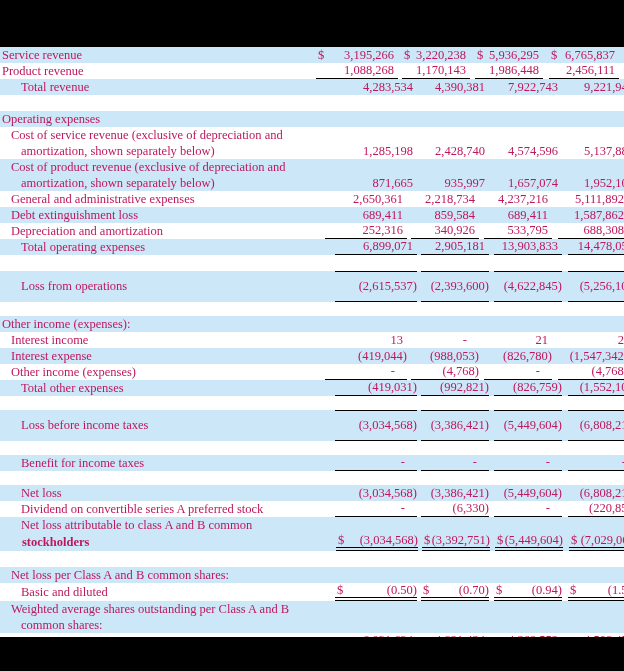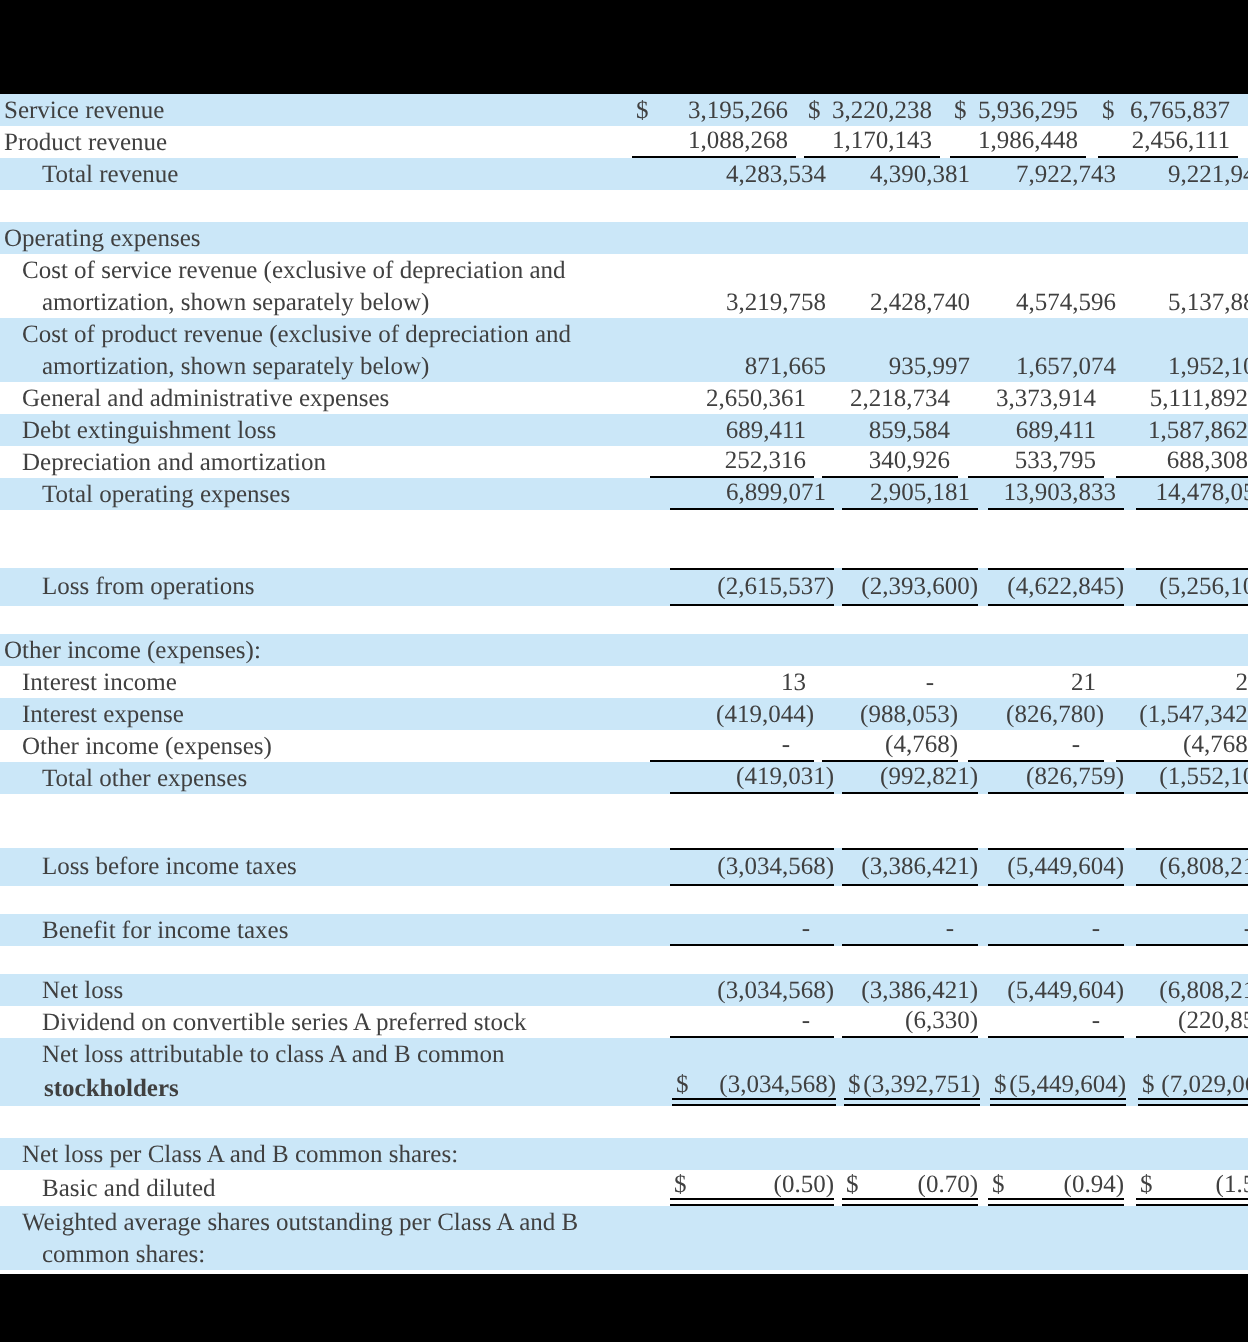--- a/index.html
+++ b/index.html
@@ -14,21 +14,21 @@
   }
   #top-bar{position:relative;width:624px;height:47px;background:var(--bar,#000);}
   .col-tab{position:absolute;top:47px;height:4px;background:var(--bar,#000);}
   #tab0{left:313px;width:83px;}
   #tab1{left:400px;width:68px;}
   #tab2{left:473px;width:69px;}
   #tab3{left:547px;width:70px;}
   #bottom-bar{position:absolute;left:0;bottom:0;width:624px;height:34px;background:var(--bar,#000);}
   #table-body{position:relative;width:624px;}
   .row{display:flex;height:16px;}
-  .row.h17{height:19px;margin-top:13px;}
+  .row.h17{height:31px;}
   .row.h18{height:18px;}
   .row.blue{background:var(--hl,#cbe7f8);}
   .spacer{width:624px;background:#ffffff;}
   .lbl{flex:none;width:310px;white-space:nowrap;overflow:visible;line-height:15px;align-self:center;}
   .i0{padding-left:2px;}
   .i1{padding-left:11px;}
   .i2{padding-left:21px;}
   .i3{padding-left:22px;font-weight:bold;}
   .cell{
     flex:none;box-sizing:border-box;height:100%;
@@ -42,21 +42,21 @@
   .cell .d{margin-right:auto;padding-left:2px;}
   .row.u .cell{border-bottom:1.5px solid #000;}
   .row.ou .cell{border-top:1.5px solid #000;border-bottom:1.5px solid #000;}
   .row.dbl .cell{border-bottom:4px double #000;}
   .v.paren{margin-right:-4px;}
   .v.dash{padding-right:8px;}
 </style>
 </head>
 <body>
 
-<div id="screen" style="--hl: #cbe7f8; --bar: #000000; color: #404040;">
+<div id="screen" style="--hl: #cbe7f8; --bar: #000000; color: #be185d;">
   <div id="top-bar"></div>
   <div class="col-tab" id="tab0"></div>
   <div class="col-tab" id="tab1"></div>
   <div class="col-tab" id="tab2"></div>
   <div class="col-tab" id="tab3"></div>
   <div id="table-body">
       <div class="row blue">
         <span class="lbl i0">Service revenue</span>
         <span class="cell c0">
           <span class="d">$</span>
@@ -108,21 +108,21 @@
       <div class="spacer" style="height: 16px;"></div>
       <div class="row blue">
         <span class="lbl i0">Operating expenses</span>
       </div>
       <div class="row ">
         <span class="lbl i1">Cost of service revenue (exclusive of depreciation and</span>
       </div>
       <div class="row ">
         <span class="lbl i2">amortization, shown separately below)</span>
         <span class="cell c0">
-          <span class="v">3,219,758</span>
+          <span class="v">1,285,198</span>
         </span>
         <span class="cell c1">
           <span class="v">2,428,740</span>
         </span>
         <span class="cell c2">
           <span class="v">4,574,596</span>
         </span>
         <span class="cell c3">
           <span class="v">5,137,887</span>
         </span>
@@ -147,21 +147,21 @@
       </div>
       <div class="row ">
         <span class="lbl i1">General and administrative expenses</span>
         <span class="cell c0">
           <span class="v">2,650,361</span>
         </span>
         <span class="cell c1">
           <span class="v">2,218,734</span>
         </span>
         <span class="cell c2">
-          <span class="v">3,373,914</span>
+          <span class="v">4,237,216</span>
         </span>
         <span class="cell c3">
           <span class="v">5,111,892</span>
         </span>
       </div>
       <div class="row blue">
         <span class="lbl i1">Debt extinguishment loss</span>
         <span class="cell c0">
           <span class="v">689,411</span>
         </span>

